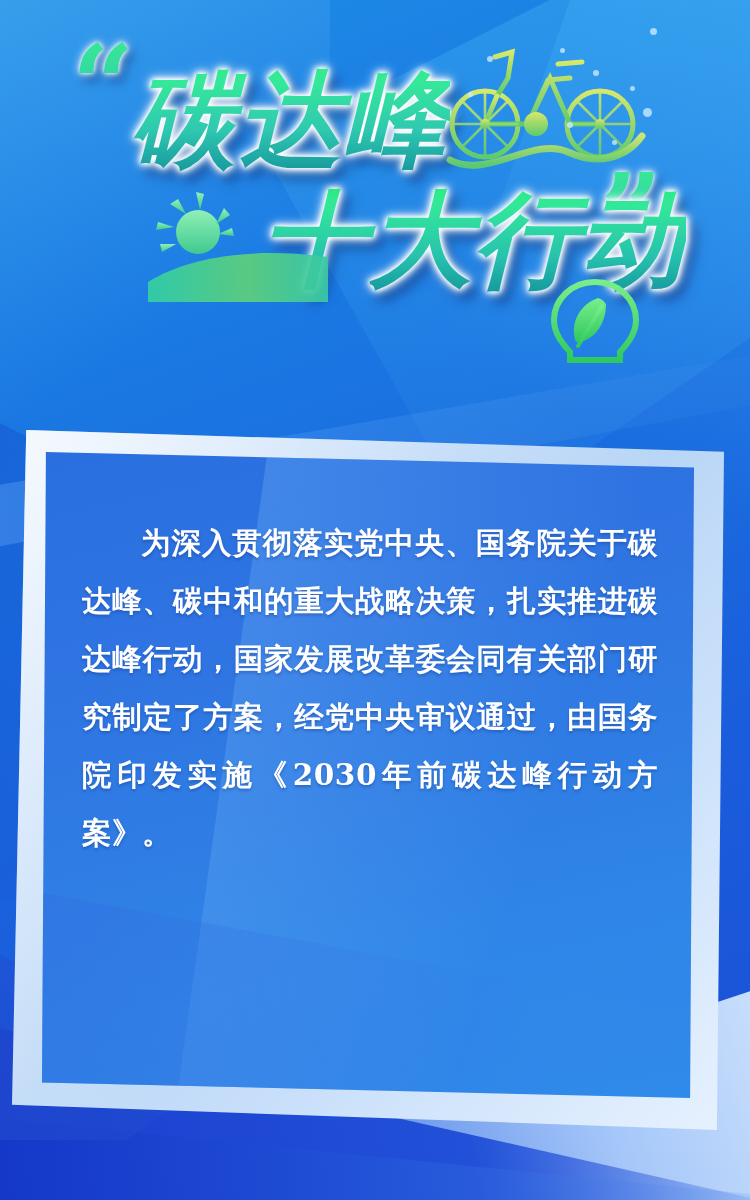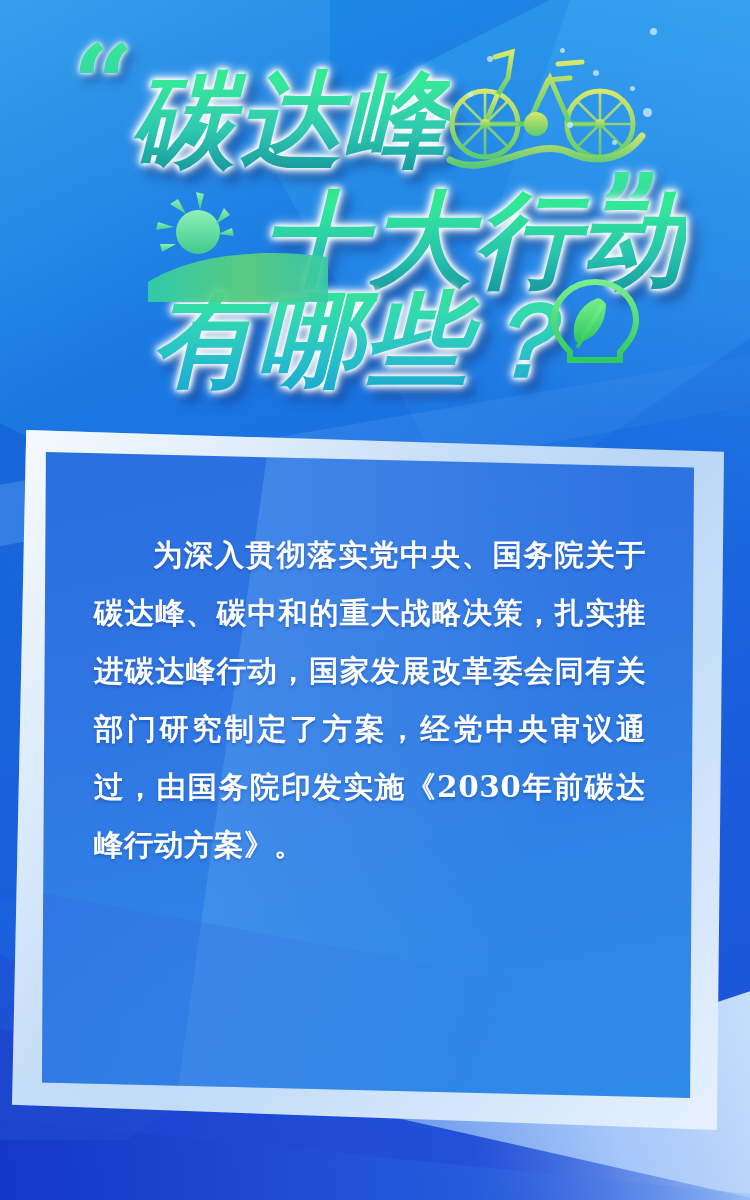--- a/index.html
+++ b/index.html
@@ -144,21 +144,21 @@
     padding:62px 36px 0 40px;
     color:#ffffff;
     font-family:"DejaVu Serif",serif;
     font-weight:700;
     font-size:29.5px;
     line-height:58px;
     letter-spacing:0.5px;
     text-align:justify;
     text-shadow:0 2px 3px rgba(12,45,120,.35);
   }
-  .card-text p{margin:12px;text-indent:2em;}
+  .card-text p{margin:0;text-indent:2em;}
   .card-text p + p{margin-top:0;}
 </style>
 </head>
 <body>
 
 <div class="poster">
 
   <div class="bgshape bg-toplight"></div>
   <div class="bgshape bg-topright"></div>
   <div class="bgshape bg-rightwedge"></div>
@@ -169,21 +169,20 @@
   <div class="bgshape bg-botmid"></div>
   <div class="bgshape bg-leftlowwedge"></div>
 
   <div class="headline">
 
     <span class="quote q-open">“</span>
     <span class="quote q-close">”</span>
 
     <span class="hl-line hl2">十大行动</span>
     <span class="hl-line hl1">碳达峰</span>
-    <span class="hl-line hl3">有哪些？</span>
 
     <div class="ico ico-bike">
       <svg viewBox="0 0 220 150" width="220" height="150">
         <defs>
           <linearGradient id="gb" x1="0" y1="0" x2="0" y2="1">
             <stop offset="0%" stop-color="#d6e96a"></stop>
             <stop offset="45%" stop-color="#9fd96b"></stop>
             <stop offset="100%" stop-color="#5ecb6e"></stop>
           </linearGradient>
         </defs>

